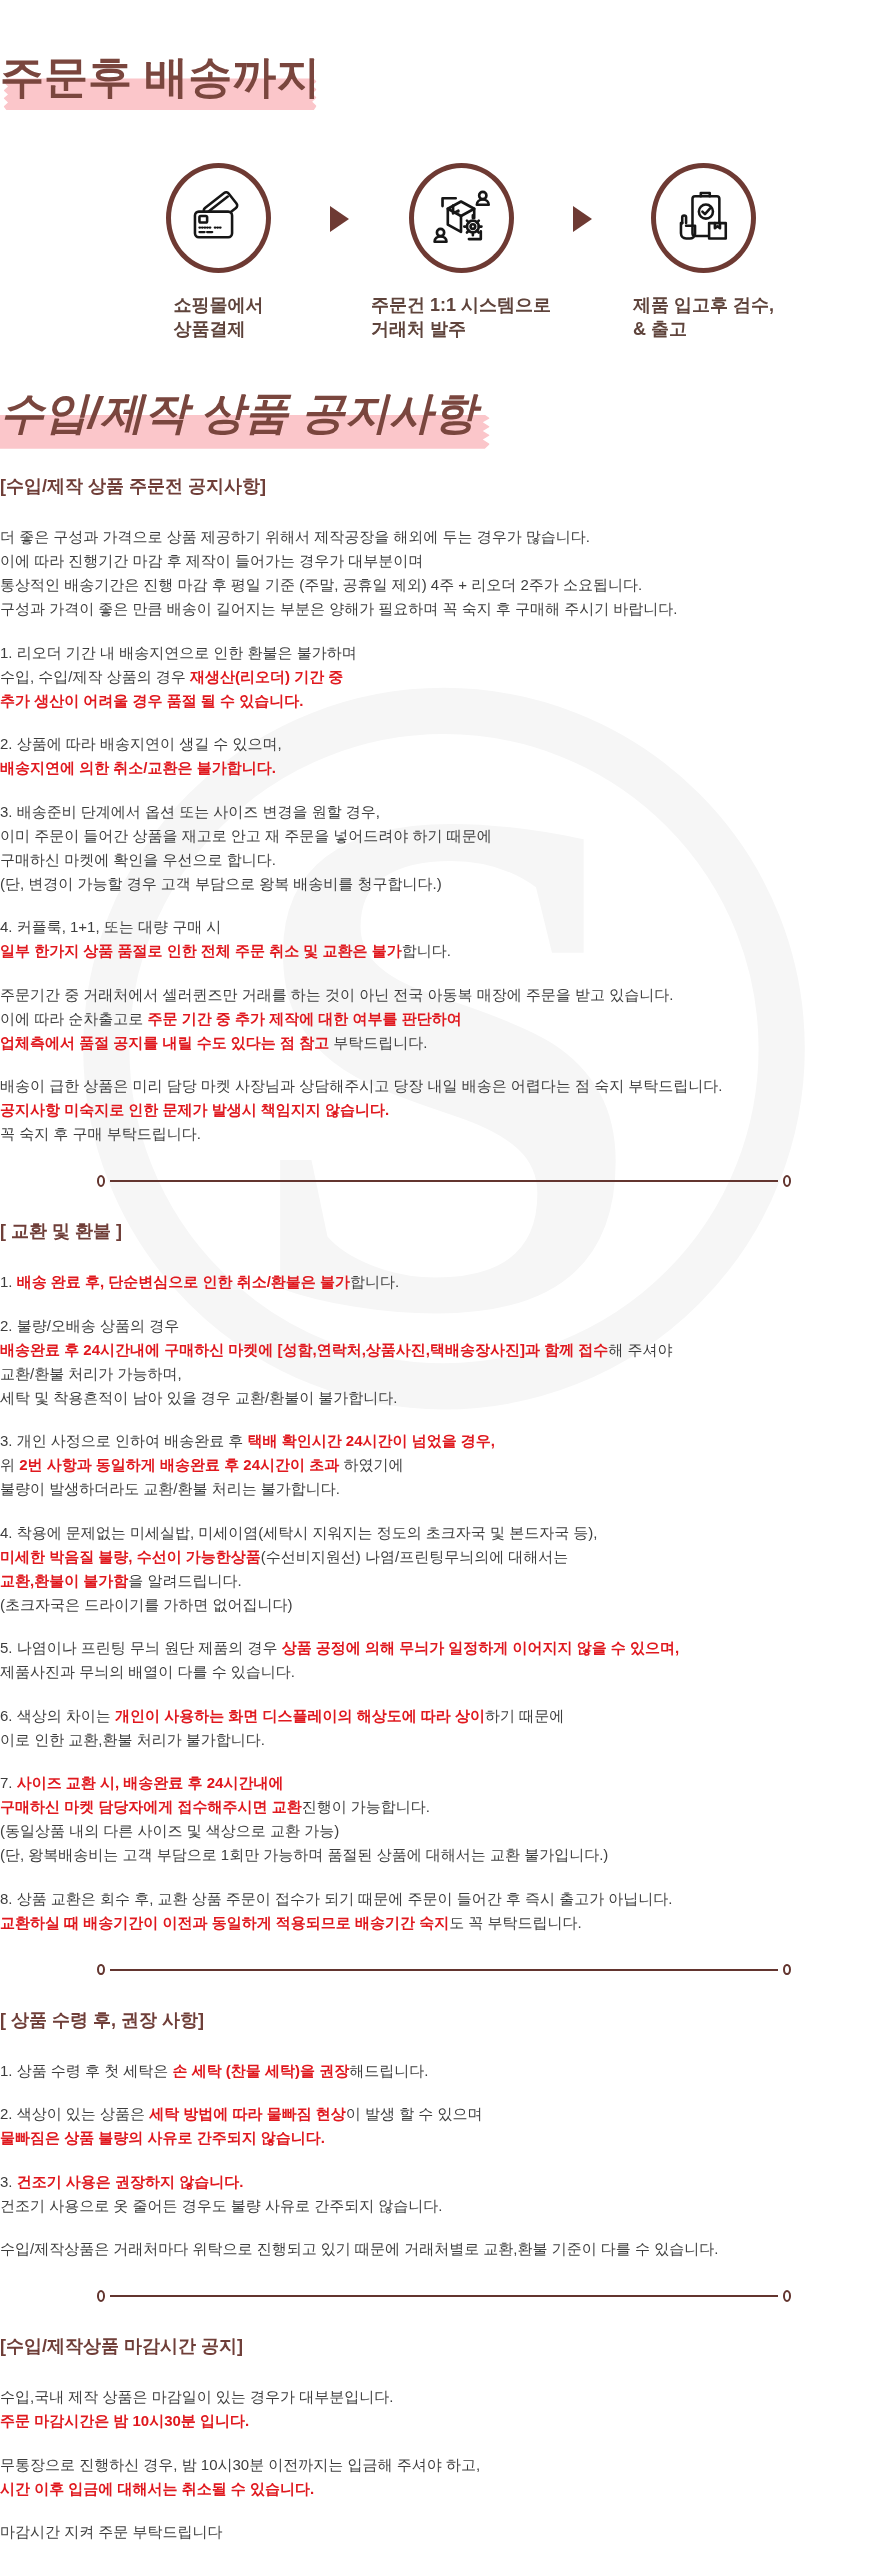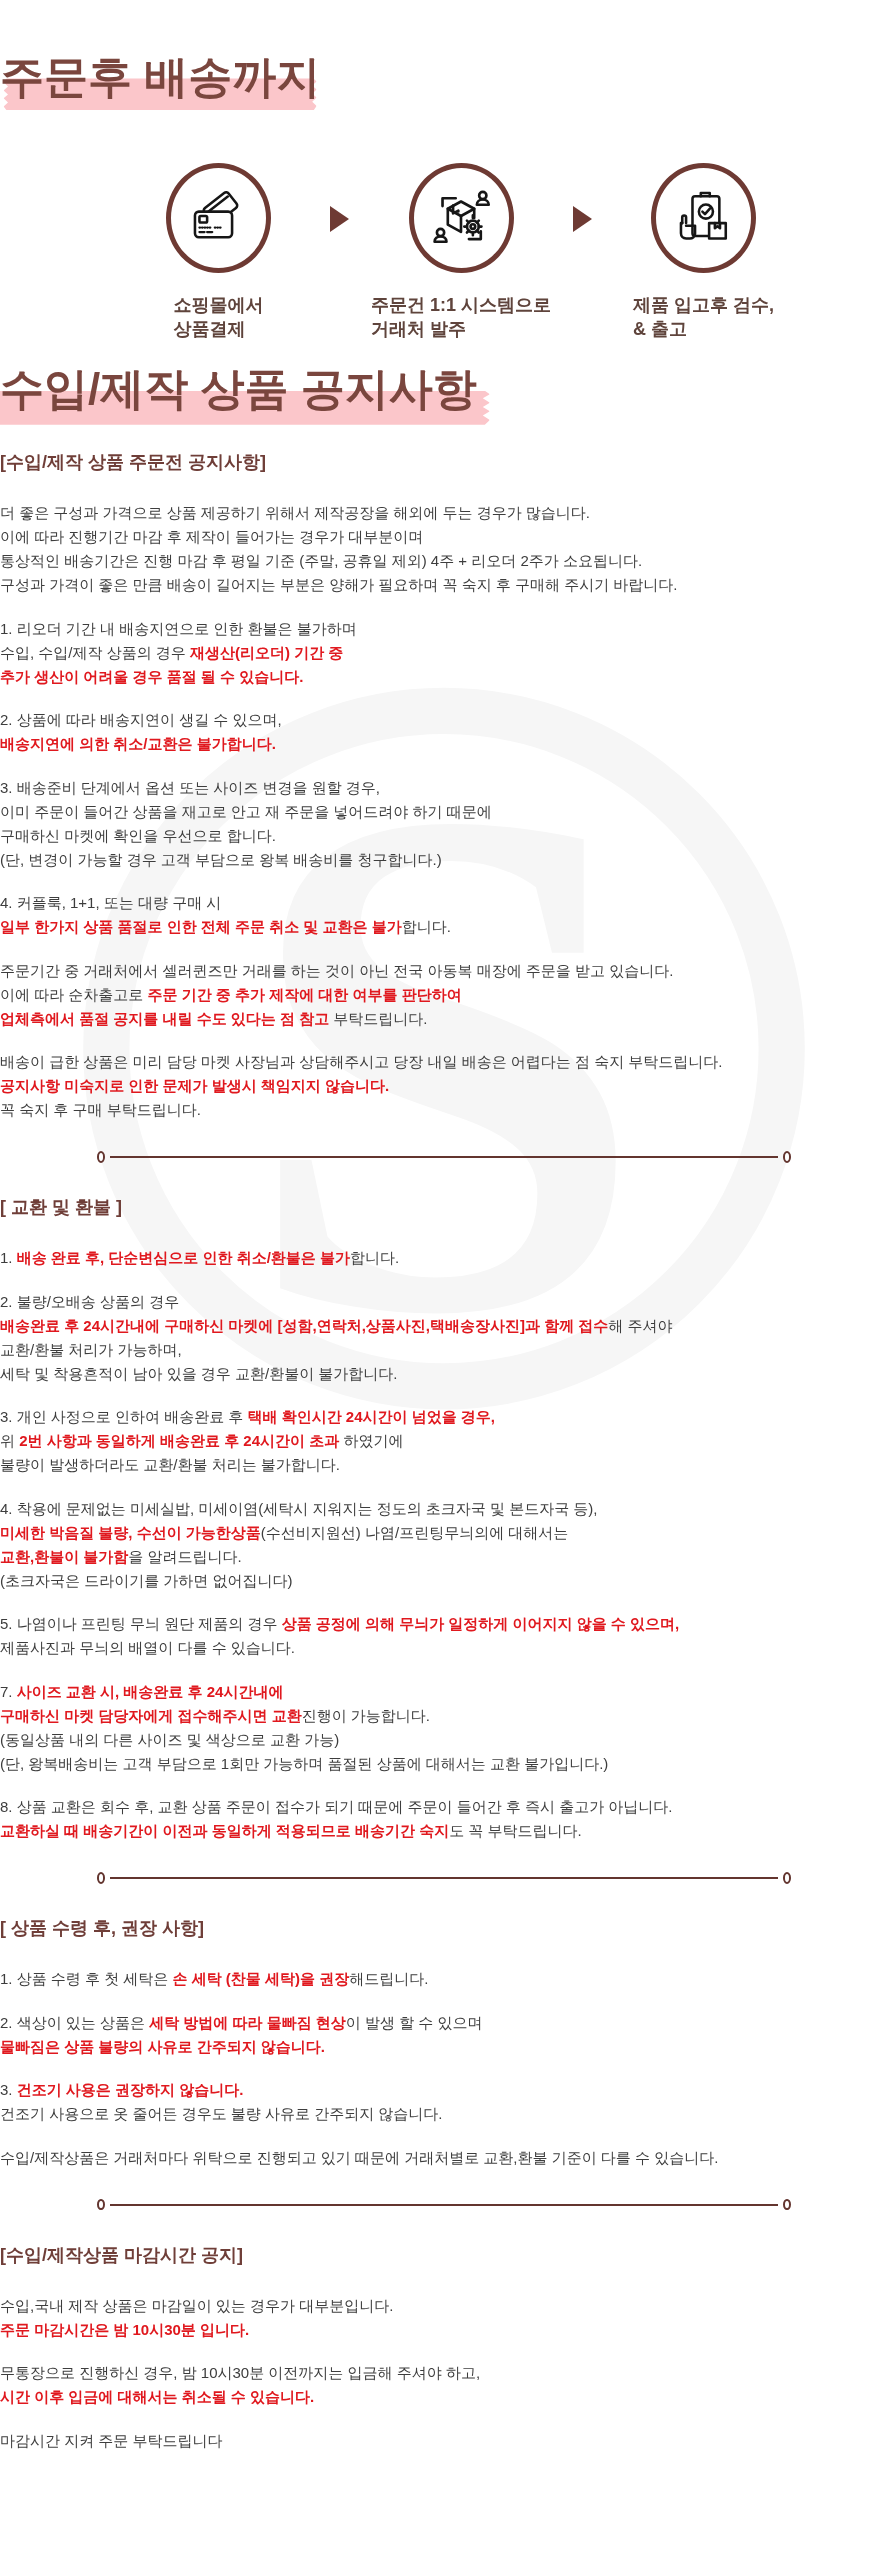--- a/index.html
+++ b/index.html
@@ -32,21 +32,21 @@
     width:105px; height:110px; border:5.3px solid #6e3a33; border-radius:50%;
     display:flex; align-items:center; justify-content:center; background:#fff;
   }
   .step-circle svg { display:block; }
   .step-caption { margin-top:19.5px; font-size:18px; line-height:24px; color:#5f443c; font-weight:bold; }
   .arrow {
     width:0; height:0; margin:43px 5.3px 0 5.3px;
     border-left:19.5px solid #6e3a33; border-top:13.3px solid transparent; border-bottom:13.3px solid transparent;
   }
 
-  .title2-wrap { margin-top:24px; }
+  .title2-wrap { margin-top:48px;font-style:italic; }
 
   
   .sections { margin-top:5.3px; }
   .sec-heading { font-size:18px; font-weight:bold; color:#6f3e38; margin:37px 0 27px; }
   .para { font-size:15px; line-height:24px; margin-bottom:19.5px; }
   .seg-dark { color:#3d3d3d; }
   .seg-red { color:#e0181e; font-weight:bold; }
 
   
   .divider { position:relative; width:668px; margin:34px auto 34px; border-top:2.7px solid #63352f; }
@@ -168,20 +168,21 @@
         <span class="ring left"></span>
         <span class="ring right"></span>
       </div>
       <section>
         <div class="sec-heading">[ 교환 및 환불 ]</div>
         <p class="para"><span class="seg-dark">1. </span><span class="seg-red">배송 완료 후, 단순변심으로 인한 취소/환불은 불가</span><span class="seg-dark">합니다.</span></p>
         <p class="para"><span class="seg-dark">2. 불량/오배송 상품의 경우</span><br><span class="seg-red">배송완료 후 24시간내에 구매하신 마켓에 [성함,연락처,상품사진,택배송장사진]과 함께 접수</span><span class="seg-dark">해 주셔야</span><br><span class="seg-dark">교환/환불 처리가 가능하며,</span><br><span class="seg-dark">세탁 및 착용흔적이 남아 있을 경우 교환/환불이 불가합니다.</span></p>
         <p class="para"><span class="seg-dark">3. 개인 사정으로 인하여 배송완료 후 </span><span class="seg-red">택배 확인시간 24시간이 넘었을 경우,</span><br><span class="seg-dark">위 </span><span class="seg-red">2번 사항과 동일하게 배송완료 후 24시간이 초과</span><span class="seg-dark"> 하였기에</span><br><span class="seg-dark">불량이 발생하더라도 교환/환불 처리는 불가합니다.</span></p>
         <p class="para"><span class="seg-dark">4. 착용에 문제없는 미세실밥, 미세이염(세탁시 지워지는 정도의 초크자국 및 본드자국 등),</span><br><span class="seg-red">미세한 박음질 불량, 수선이 가능한상품</span><span class="seg-dark">(수선비지원선) 나염/프린팅무늬의에 대해서는</span><br><span class="seg-red">교환,환불이 불가함</span><span class="seg-dark">을 알려드립니다.</span><br><span class="seg-dark">(초크자국은 드라이기를 가하면 없어집니다)</span></p>
         <p class="para"><span class="seg-dark">5. 나염이나 프린팅 무늬 원단 제품의 경우 </span><span class="seg-red">상품 공정에 의해 무늬가 일정하게 이어지지 않을 수 있으며,</span><br><span class="seg-dark">제품사진과 무늬의 배열이 다를 수 있습니다.</span></p>
+        <p class="para"><span class="seg-dark">6. 색상의 차이는 </span><span class="seg-red">개인이 사용하는 화면 디스플레이의 해상도에 따라 상이</span><span class="seg-dark">하기 때문에</span><br><span class="seg-dark">이로 인한 교환,환불 처리가 불가합니다.</span></p>
         <p class="para"><span class="seg-dark">7. </span><span class="seg-red">사이즈 교환 시, 배송완료 후 24시간내에</span><br><span class="seg-red">구매하신 마켓 담당자에게 접수해주시면 교환</span><span class="seg-dark">진행이 가능합니다.</span><br><span class="seg-dark">(동일상품 내의 다른 사이즈 및 색상으로 교환 가능)</span><br><span class="seg-dark">(단, 왕복배송비는 고객 부담으로 1회만 가능하며 품절된 상품에 대해서는 교환 불가입니다.)</span></p>
         <p class="para"><span class="seg-dark">8. 상품 교환은 회수 후, 교환 상품 주문이 접수가 되기 때문에 주문이 들어간 후 즉시 출고가 아닙니다.</span><br><span class="seg-red">교환하실 때 배송기간이 이전과 동일하게 적용되므로 배송기간 숙지</span><span class="seg-dark">도 꼭 부탁드립니다.</span></p>
       </section>
       <div class="divider">
         <span class="ring left"></span>
         <span class="ring right"></span>
       </div>
       <section>
         <div class="sec-heading">[ 상품 수령 후, 권장 사항]</div>
         <p class="para"><span class="seg-dark">1. 상품 수령 후 첫 세탁은 </span><span class="seg-red">손 세탁 (찬물 세탁)을 권장</span><span class="seg-dark">해드립니다.</span></p>

